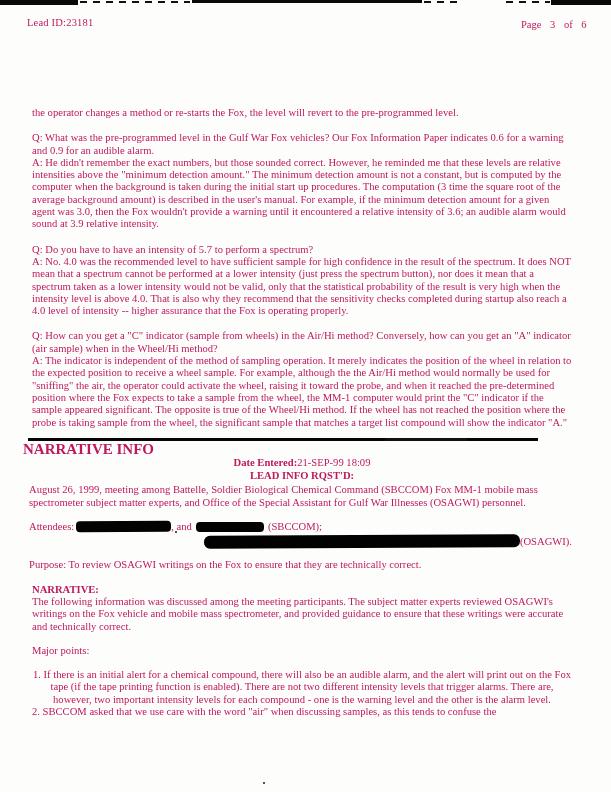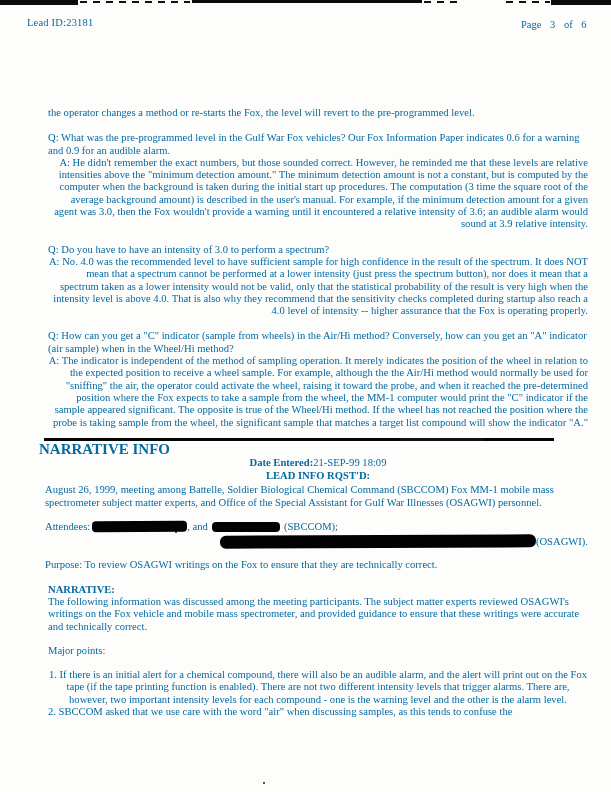--- a/index.html
+++ b/index.html
@@ -2,37 +2,37 @@
 <html><head>
 <meta charset="utf-8">
 <style>
   html,body{margin:0;padding:0;background:#e8e8e8;}
   .page{
     position:relative;
     width:611px;height:792px;
     background:#fdfdfc;
     overflow:hidden;
     font-family:"Liberation Serif","DejaVu Serif",serif;
-    color:#0369a1;
+    color:#be185d;
   }
   
   .edge{position:absolute;background:#0a0a0a;}
   .edge.dash{background:repeating-linear-gradient(90deg,#111 0 7px,transparent 7px 13px);}
   .dot{position:absolute;background:#1a1a1a;border-radius:50%;}
 
   .hdr-left{position:absolute;left:27px;top:17px;font-size:10.5px;letter-spacing:.2px;}
   .hdr-right{position:absolute;left:521px;top:19px;font-size:10.5px;word-spacing:6px;}
 
   .doc{
-    position:absolute;left:48px;top:107px;width:540px;
+    position:absolute;left:32px;top:107px;width:540px;
     font-size:10.6px;line-height:12.3px;
   }
   .doc p{margin:0;}
   .q{margin-top:13px !important;}
-  .a{margin-top:0 !important;text-align:right;}
+  .a{margin-top:0 !important;}
   .rule{margin-top:9px;margin-left:-4px;width:510px;height:3px;
         background:linear-gradient(90deg,#050505 0 70%,#111 70% 86%,#050505 86%);}
   .sec-title{margin-left:-9px !important;margin-top:2px !important;font-weight:bold;font-size:15px;}
   .kv{margin-top:1.5px !important;text-align:center;}
   .kv b,.lead-label{font-weight:bold;}
   .lead-line{margin-top:1px !important;font-weight:bold;text-align:center;}
   .req{margin-top:2px !important;margin-left:-3px !important;}
   .att{margin-top:12px !important;margin-left:-3px !important;}
   .att2{margin-top:2px !important;margin-left:-3px !important;text-align:right;}
   .purpose{margin-top:11px !important;margin-left:-3px !important;}
@@ -63,21 +63,21 @@
   <div class="hdr-left">Lead ID:23181</div>
   <div class="hdr-right">Page 3 of 6</div>
 
   <div class="doc">
 
     <p>the operator changes a method or re-starts the Fox, the level will revert to the pre-programmed level.</p>
 
     <p class="q">Q:  What was the pre-programmed level in the Gulf War Fox vehicles?  Our Fox Information Paper indicates 0.6 for a warning and 0.9 for an audible alarm.</p>
     <p class="a">A:  He didn't remember the exact numbers, but those sounded correct.  However, he reminded me that these levels are relative intensities above the "minimum detection amount."  The minimum detection amount is not a constant, but is computed by the computer  when the background is taken during the initial start up procedures.  The computation (3 time the square root of the average background amount) is described in the user's manual.  For example, if the minimum detection amount for a given agent was 3.0, then the Fox wouldn't provide a warning until it encountered a relative intensity of 3.6; an audible alarm would sound at 3.9 relative intensity.</p>
 
-    <p class="q">Q:  Do you have to have an intensity of 3.0 to perform a spectrum?</p>
+    <p class="q">Q:  Do you have to have an intensity of 5.7 to perform a spectrum?</p>
     <p class="a">A:  No.  4.0 was the recommended level to have sufficient sample for high confidence in the result of the spectrum.  It does NOT mean that a spectrum cannot be performed at a lower intensity (just press the spectrum button), nor does it mean that a spectrum taken as a lower intensity would not be valid, only that the statistical probability of the result is very high when the intensity level is above 4.0.  That is also why they recommend that the sensitivity checks completed during startup also reach a 4.0 level of intensity -- higher assurance that the Fox is operating properly.</p>
 
     <p class="q">Q:  How can you get a "C" indicator (sample from wheels) in the Air/Hi method?  Conversely, how can you get an "A" indicator (air sample) when in the Wheel/Hi method?</p>
     <p class="a">A:  The indicator is independent of the method of sampling operation.  It merely indicates the position of the wheel in relation to the expected position to receive a wheel sample.  For example, although the the Air/Hi method would normally be used for "sniffing" the air, the operator could activate the wheel, raising it toward the probe, and when it reached the pre-determined position where the Fox expects to take a sample from the wheel, the MM-1 computer would print the "C" indicator if the sample appeared significant.  The opposite is true of the Wheel/Hi method.  If the wheel has not reached the position where the probe is taking sample from the wheel, the significant sample that matches a target list compound will show the indicator "A."</p>
 
     <div class="rule"></div>
 
     <p class="sec-title">NARRATIVE INFO</p>
 
     <p class="kv"><b>Date Entered:</b><span>21-SEP-99 18:09</span></p>

